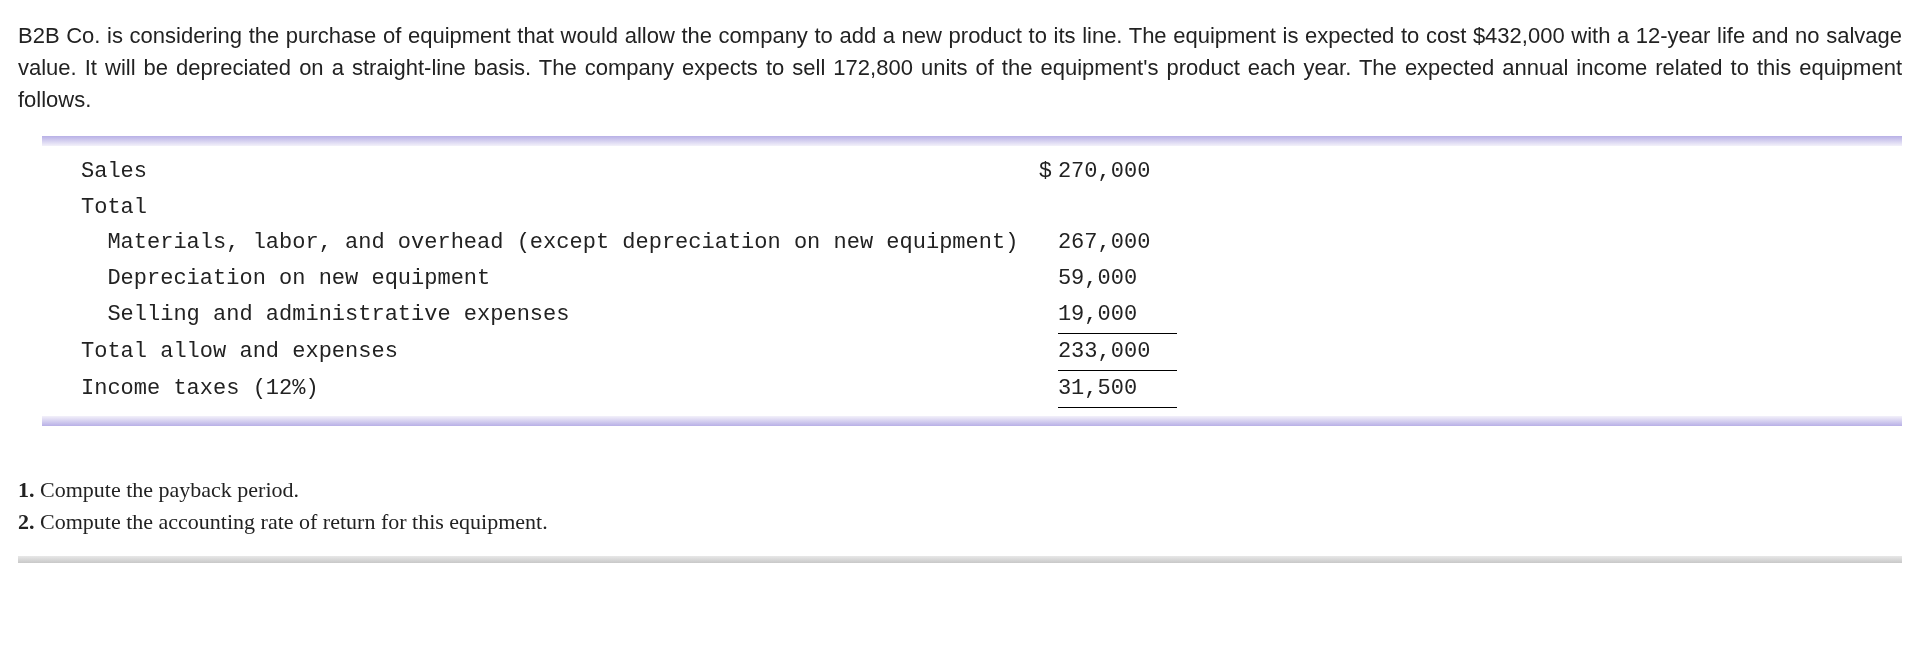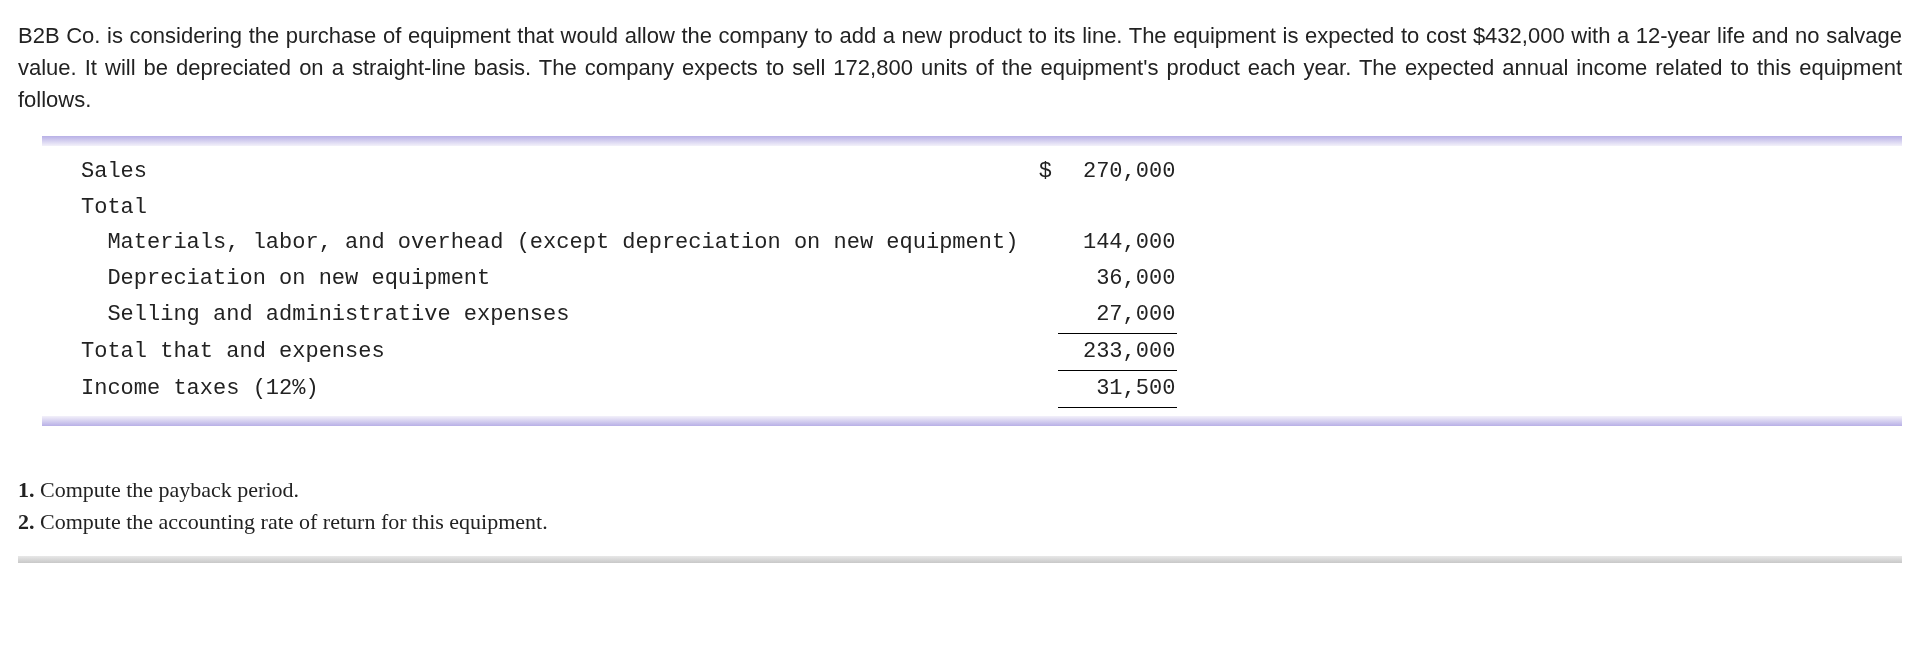--- a/index.html
+++ b/index.html
@@ -49,21 +49,21 @@
     td.label {
       white-space: pre;
     }
     td.cur {
       width: 40px;
       text-align: right;
       padding-right: 6px;
     }
     td.val {
       width: 120px;
-      text-align: right;
+      text-align: left;
       padding-right: 2px;
     }
     td.after {
       width: 780px;
     }
     .bb {
       border-bottom: 1.5px solid #000;
     }
     .dbl {
       border-bottom: 4px double #000;
@@ -101,37 +101,37 @@
     </tr>
     <tr>
       <td class="label">Total</td>
       <td class="cur"></td>
       <td class="val"></td>
       <td class="after"></td>
     </tr>
     <tr>
       <td class="label">  Materials, labor, and overhead (except depreciation on new equipment)</td>
       <td class="cur"></td>
-      <td class="val">144,000</td>
+      <td class="val">267,000</td>
       <td class="after"></td>
     </tr>
     <tr>
       <td class="label">  Depreciation on new equipment</td>
       <td class="cur"></td>
-      <td class="val">36,000</td>
+      <td class="val">59,000</td>
       <td class="after"></td>
     </tr>
     <tr>
       <td class="label">  Selling and administrative expenses</td>
       <td class="cur"></td>
-      <td class="val bb">27,000</td>
+      <td class="val bb">19,000</td>
       <td class="after"></td>
     </tr>
     <tr>
-      <td class="label">Total that and expenses</td>
+      <td class="label">Total allow and expenses</td>
       <td class="cur"></td>
       <td class="val bb">233,000</td>
       <td class="after"></td>
     </tr>
     <tr>
       <td class="label">Income taxes (12%)</td>
       <td class="cur"></td>
       <td class="val bb">31,500</td>
       <td class="after"></td>
     </tr>

